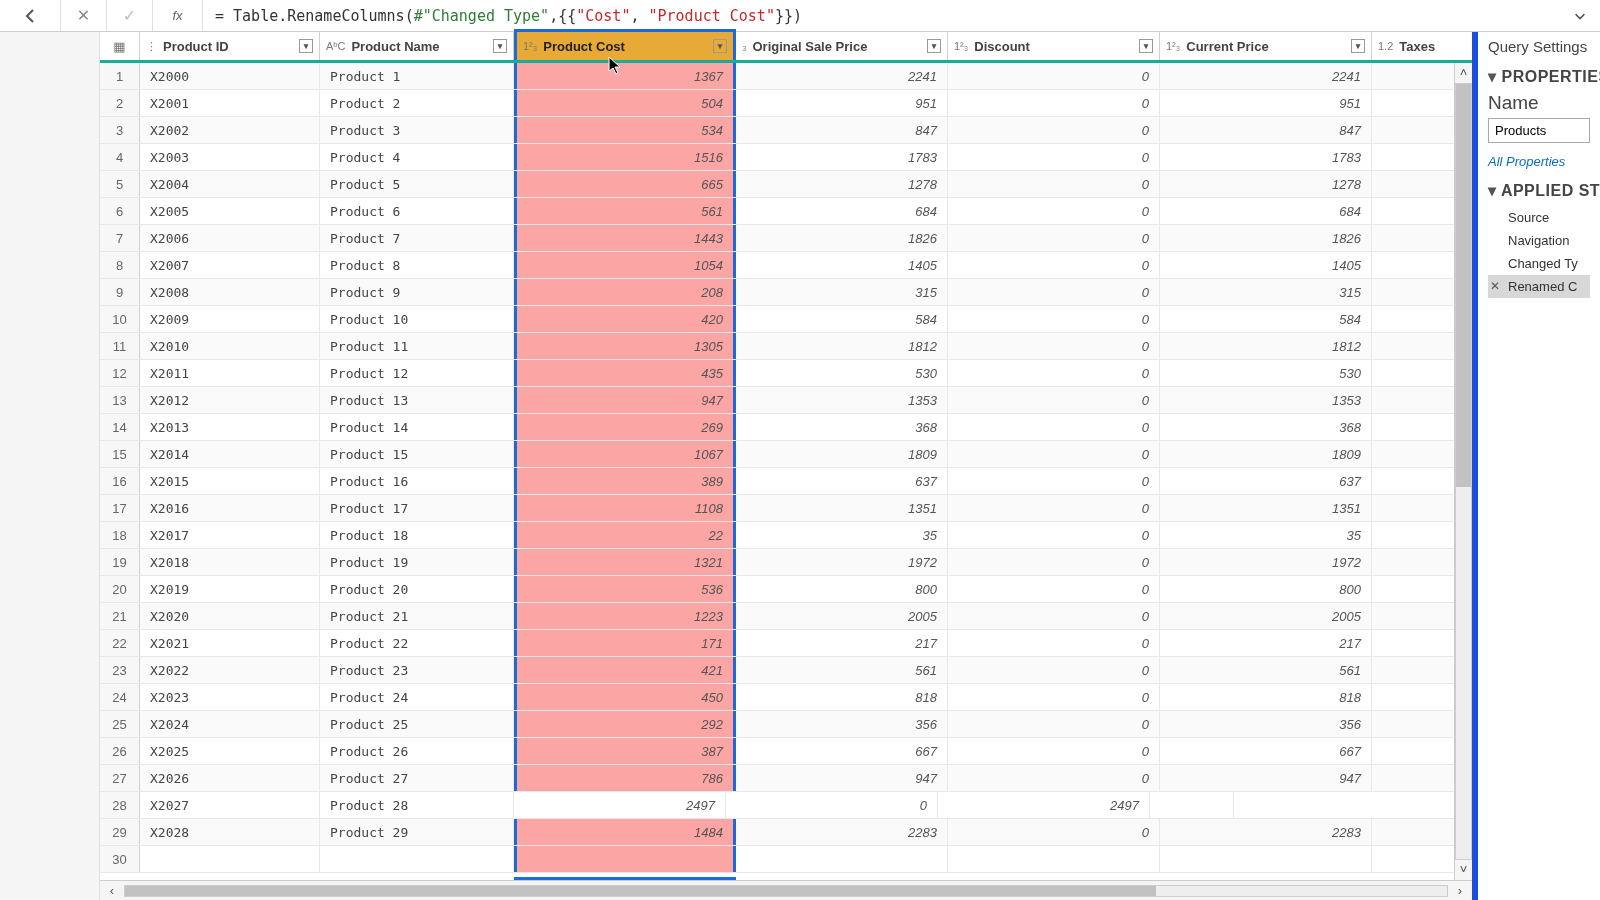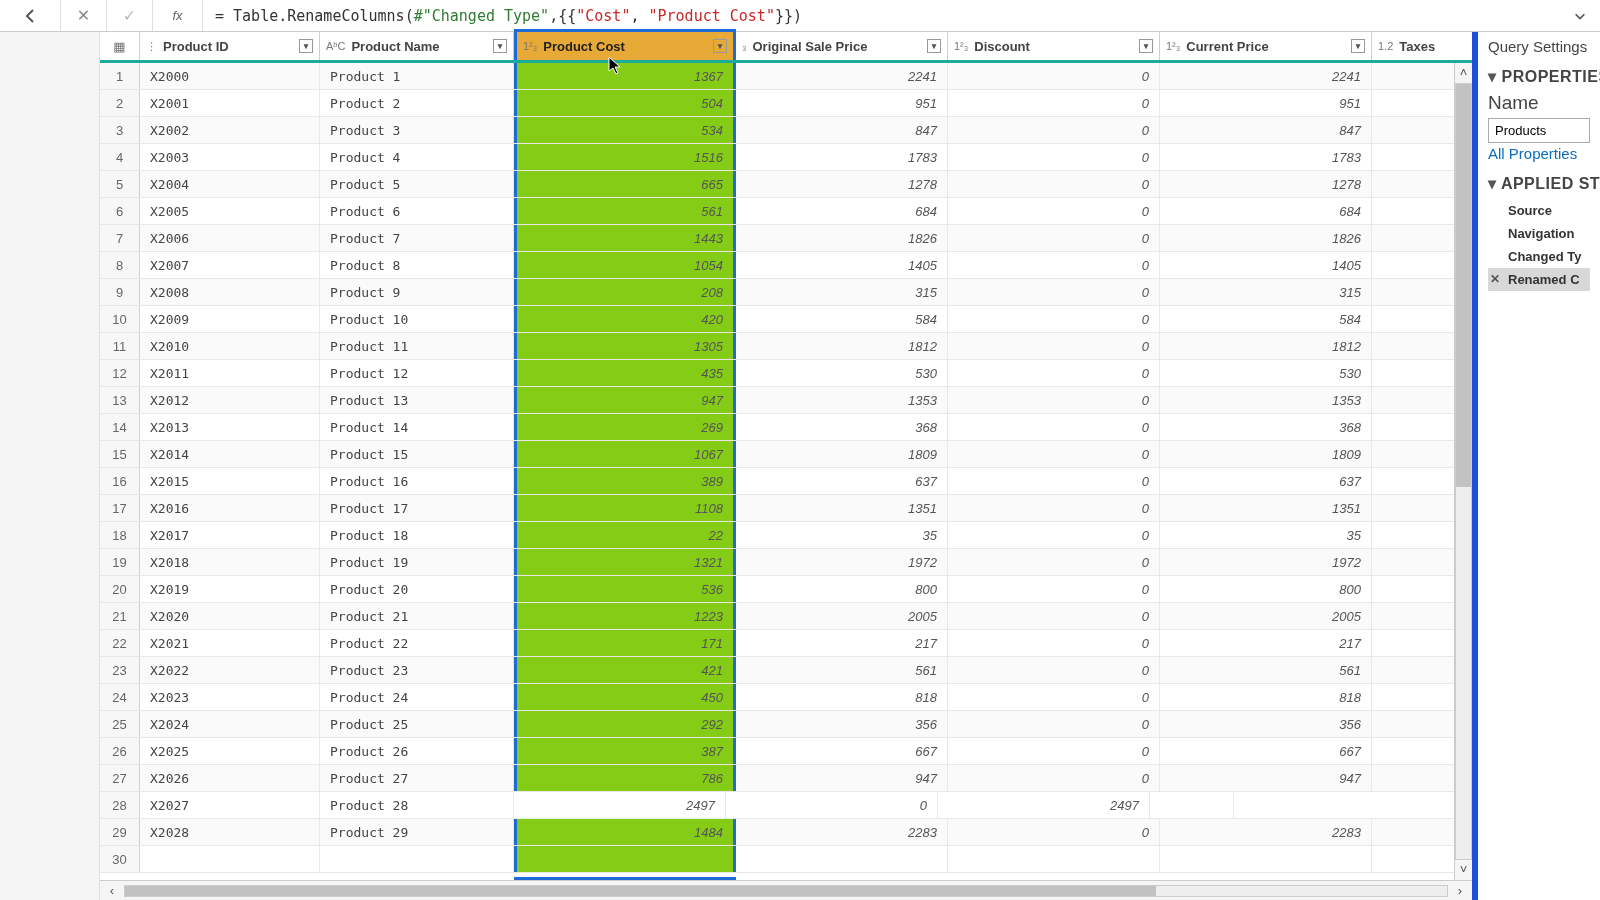--- a/index.html
+++ b/index.html
@@ -168,21 +168,21 @@
   }
   .cell.num {
     text-align: right;
     font-style: italic;
     color: #555;
   }
   .cell.txt {
     font-family: Consolas, monospace;
   }
   .cell.cost {
-    background: #84cc16;
+    background: #fca5a5;
     border-left: 3px solid #1f6bd6;
     border-right: 3px solid #1f6bd6;
   }
   
   .w-id     { width: 180px; }
   .w-name   { width: 194px; }
   .w-cost   { width: 222px; }
   .w-orig   { width: 212px; }
   .w-disc   { width: 212px; }
   .w-curr   { width: 212px; }
@@ -221,22 +221,22 @@
     background: #fff;
     overflow: hidden;
   }
   .settings h3 { font-size: 15px; font-weight: 400; color:#444; margin-bottom:8px; white-space:nowrap; }
   .section-hdr { font-size: 16px; letter-spacing: .5px; color:#444; font-weight:600; margin:12px 0 6px; white-space:nowrap; }
   .section-hdr::before { content:"▾ "; color:#555; }
   .field-label { font-size: 19px; color:#444; margin-bottom:4px; }
   .field-input {
     border:1px solid #aaa; padding:4px 6px; font-size:13px; width:100%; background:#fff;
   }
-  .link { color:#0a6cbd; font-size:15px; margin-top:2px; display:block; white-space:nowrap; }
-  .steps { list-style:none; margin-top:4px;font-weight:bold; }
+  .link { color:#0a6cbd; font-size:13px; margin-top:11px; display:block; white-space:nowrap;font-style:italic; }
+  .steps { list-style:none; margin-top:4px; }
   .steps li { padding:4px 2px 4px 20px; font-size:13px; color:#333; white-space:nowrap; position:relative; }
   .steps li.sel { background:#d8d8d8; }
   .steps li.sel::before {
     content:"✕"; position:absolute; left:2px; top:4px; font-size:12px; color:#555;
   }
   
   .cursor {
     position: absolute;
     left: 608px; top: 56px;
     width: 14px; height: 20px;

